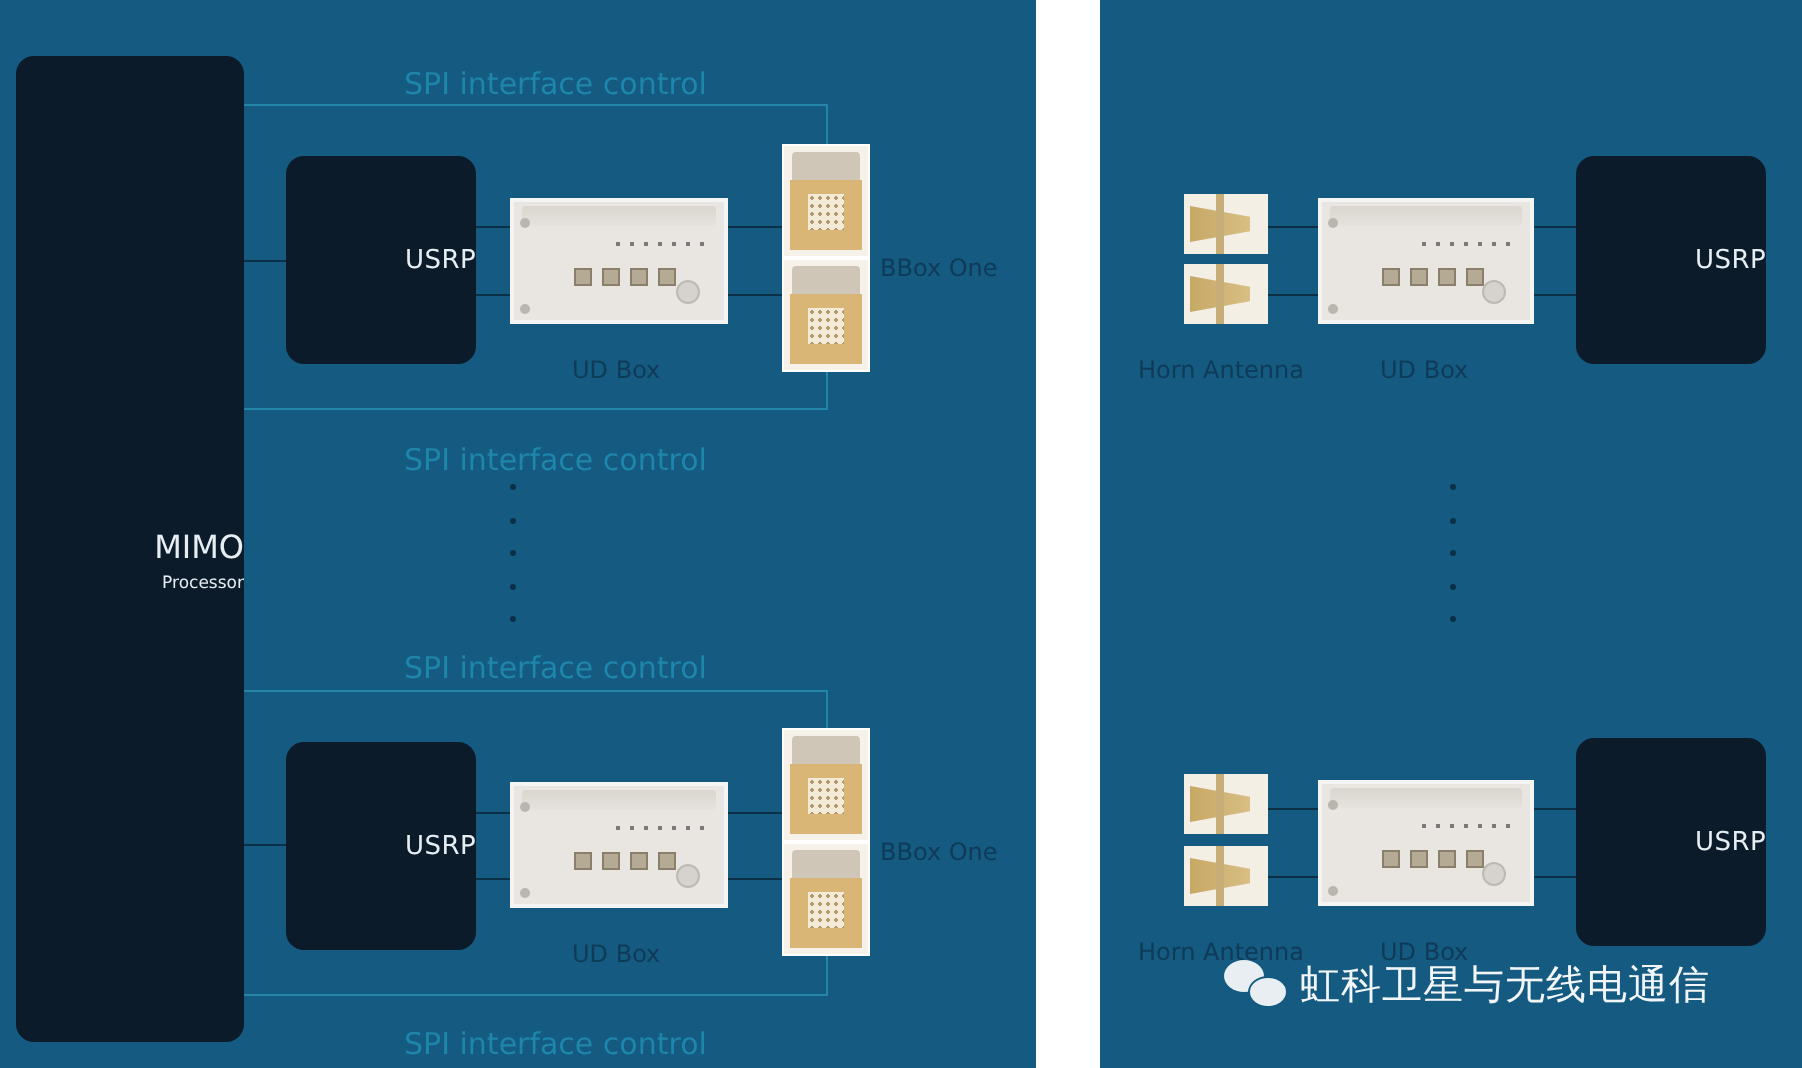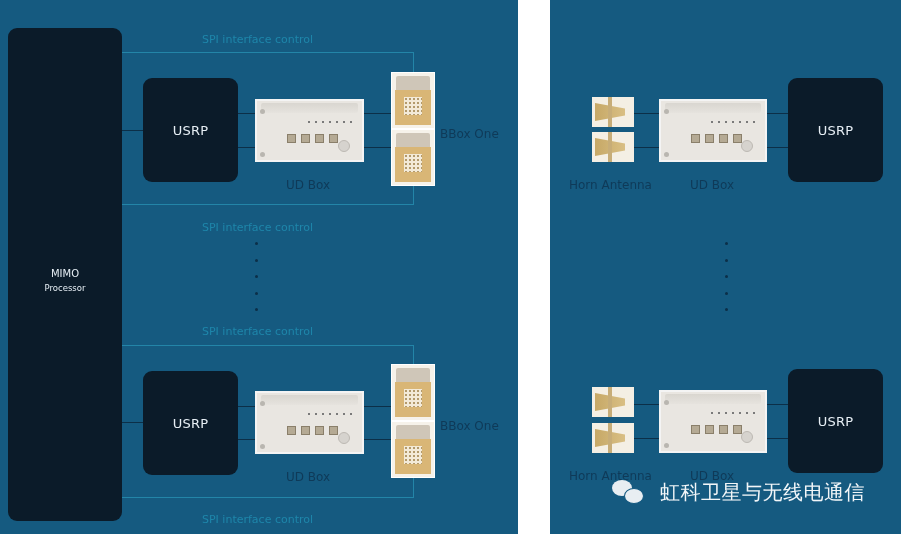--- a/index.html
+++ b/index.html
@@ -2,25 +2,25 @@
 <html><head>
 <meta charset="utf-8">
 <style>
   * { margin:0; padding:0; box-sizing:border-box; }
   html, body { width:901px; height:534px; overflow:hidden; background:#ffffff; }
   body { position:relative; font-family:"DejaVu Sans", sans-serif; }
   .panel { position:absolute; top:0; height:534px; background:#155a80; overflow:hidden; }
   #left { left:0; width:518px; }
   #right { left:550px; width:351px; }
   .darkbox { position:absolute; background:#0b1b29; border-radius:9px; color:#e6eef4;
-             display:flex; flex-direction:column; align-items:center; justify-content:center; }
+             display:flex; flex-direction:column; align-items:flex-end; justify-content:center; }
   .usrp-label { font-size:13px; letter-spacing:0.2px; }
-  .mimo-title { font-size:10px;margin-top:12px; }
+  .mimo-title { font-size:16px;margin-top:12px; }
   .mimo-sub { font-size:8.5px; margin-top:4px; }
-  .spi { position:absolute; font-size:11px; color:#1e86aa; white-space:nowrap; }
+  .spi { position:absolute; font-size:15px; color:#1e86aa; white-space:nowrap; }
   .lbl { position:absolute; font-size:12px; color:#0f3a58; white-space:nowrap;text-align:right; }
   .hline { position:absolute; height:1px; background:#0c2f48; }
   .spiline { position:absolute; background:#2385a8; }
   .udbox { position:absolute; background:#e9e6e1; border:2px solid #f4f4f4; }
   .udbox .top { position:absolute; left:4px; right:4px; top:2px; height:10px;
                 background:linear-gradient(#d9d6d0,#e6e3de); border-radius:2px; }
   .udbox .leds { position:absolute; right:10px; top:20px; display:flex; gap:5px; }
   .udbox .leds span { width:2px; height:2px; background:#7a7a7a; display:block; }
   .udbox .ports { position:absolute; left:30px; top:33px; display:flex; gap:5px; }
   .udbox .ports span { width:9px; height:9px; background:#b5aa94; border:1px solid #8a7f6a; display:block; }
@@ -30,21 +30,21 @@
   .bbox { position:absolute; width:44px; height:57px; background:#f6f2ea; border:1px solid #ffffff; }
   .bbox .lid { position:absolute; left:4px; right:4px; top:3px; height:14px; background:#cfc6b8; border-radius:2px 2px 0 0; }
   .bbox .body { position:absolute; left:3px; right:3px; top:17px; bottom:3px; background:#d9b676; }
   .bbox .grid { position:absolute; left:12px; top:24px; width:18px; height:18px; background:#f3ead8;
                 background-image:radial-gradient(#b39a6c 0.9px, transparent 1px); background-size:4px 4px; }
   .horn { position:absolute; width:42px; height:30px; background:#f4efe4; }
   .horn .cone { position:absolute; left:3px; top:6px; width:30px; height:18px;
                 background:linear-gradient(90deg,#c6a866,#d9bf84); clip-path:polygon(0 0,100% 30%,100% 70%,0 100%); }
   .horn .flange { position:absolute; left:16px; top:0; width:4px; height:30px; background:#c7ad78; }
   .dot { position:absolute; width:3px; height:3px; border-radius:50%; background:#0c2f48; }
-  .wm { position:absolute; left:612px; top:478px; display:flex; align-items:center; gap:14px; }
+  .wm { position:absolute; left:612px; top:478px; display:flex; align-items:center; gap:4px; }
   .wm-icon { position:relative; width:34px; height:28px; }
   .wm-icon .b1 { position:absolute; left:0; top:2px; width:20px; height:16px; border-radius:50%; background:#e8eef2; }
   .wm-icon .b2 { position:absolute; left:12px; top:10px; width:20px; height:16px; border-radius:50%; background:#e8eef2; border:1px solid #155a80; }
   .wm-text { font-size:20px; color:#f2f6f8; letter-spacing:0.5px; }
 </style>
 </head>
 <body>
 
 <div id="left" class="panel">
 

